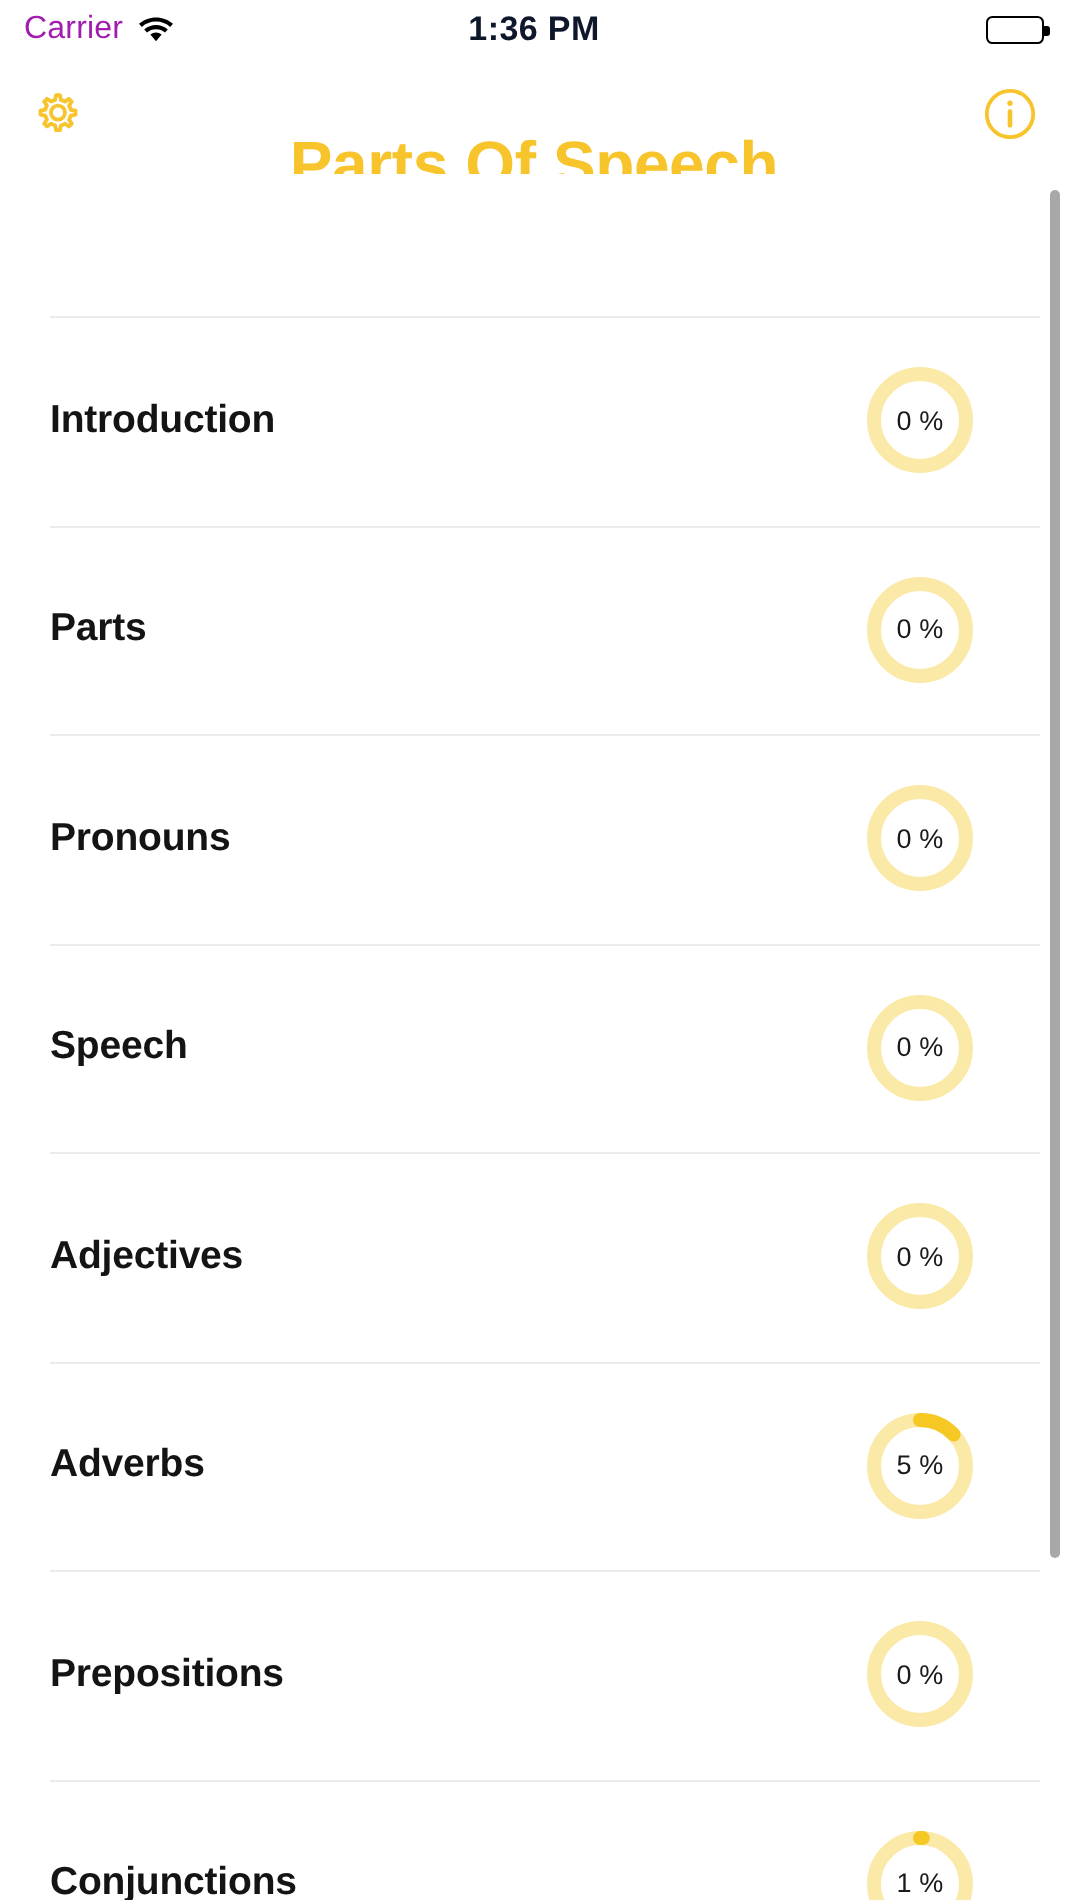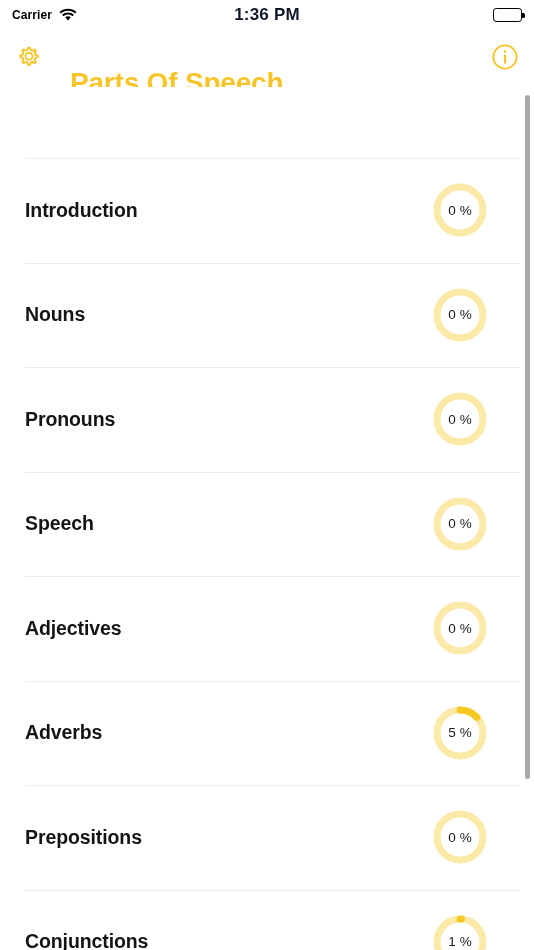--- a/index.html
+++ b/index.html
@@ -20,23 +20,23 @@
   .statusbar {
     position:relative;
     height:30px;
     display:flex;
     align-items:center;
     padding:0 12px;
     background:#ffffff;
   }
   .sb-left { display:flex; align-items:center; gap:7px; }
   .sb-carrier {
-    font-size:12px;
-    font-weight:700;
-    color:#000000;
+    font-size:16px;
+    font-weight:400;
+    color:#a21caf;
     letter-spacing:0.1px;
   }
   .sb-wifi { display:block; width:18px; height:14px; }
   .sb-center {
     position:absolute;
     left:0; right:0;
     text-align:center;
     font-size:17px;
     font-weight:700;
     color:#0f172a;
@@ -77,22 +77,22 @@
     background:#ffffff;
   }
   .nav-btn {
     width:58px; height:57px;
     display:flex; align-items:center; justify-content:center;
     background:none; border:none; cursor:pointer;
   }
   .nav-title {
     position:absolute;
     left:70px; right:70px;
-    text-align:left;
-    font-size:28px;
+    text-align:center;
+    font-size:32px;
     font-weight:700;
     color:#F8C42B;
     letter-spacing:-0.2px;
     white-space:nowrap;
     margin-top:48px;
   }
   .nav-spacer { margin-left:auto; }
 
   
   .list-wrap {
@@ -218,21 +218,21 @@
         <div class="row">
           <span class="row-label">Introduction</span>
           <span class="ring-holder">
             <svg class="ring-svg" viewBox="0 0 56 56" aria-hidden="true">
               <circle cx="28" cy="28" r="23" fill="none" stroke="#FBE9A8" stroke-width="7"></circle>
             </svg>
             <span class="ring-pct">0 %</span>
           </span>
         </div>
         <div class="row">
-          <span class="row-label">Nouns</span>
+          <span class="row-label">Parts</span>
           <span class="ring-holder">
             <svg class="ring-svg" viewBox="0 0 56 56" aria-hidden="true">
               <circle cx="28" cy="28" r="23" fill="none" stroke="#FBE9A8" stroke-width="7"></circle>
             </svg>
             <span class="ring-pct">0 %</span>
           </span>
         </div>
         <div class="row">
           <span class="row-label">Pronouns</span>
           <span class="ring-holder">

